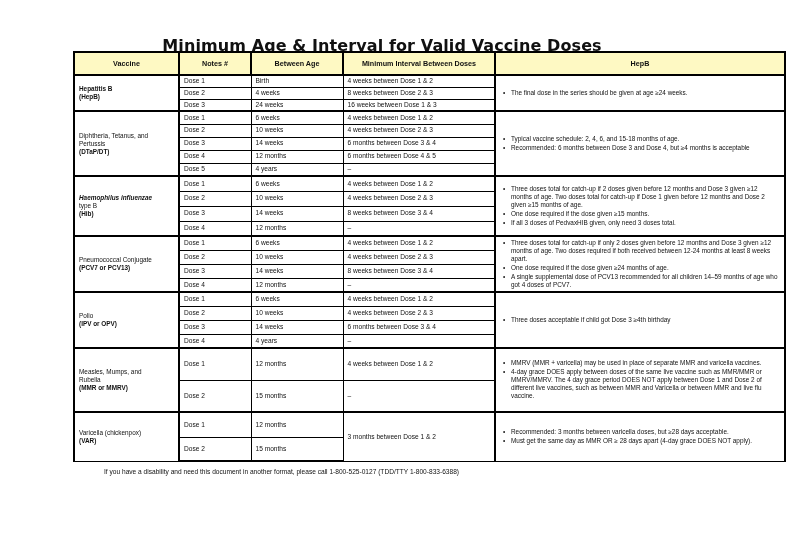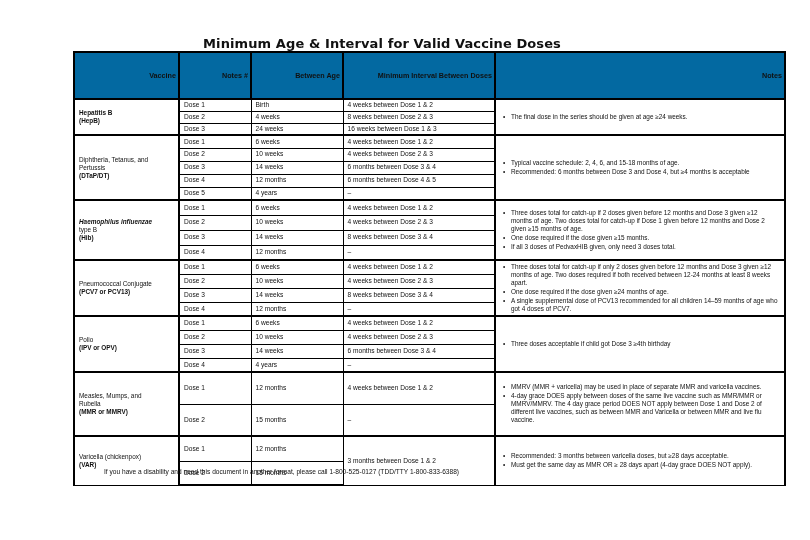--- a/index.html
+++ b/index.html
@@ -1,28 +1,28 @@
 <!DOCTYPE html>
 <html><head>
 <meta charset="utf-8">
 <style>
   html, body { margin:0; padding:0; background:#ffffff; }
   body { width:810px; height:540px; position:relative; overflow:hidden;
          font-family:"Liberation Sans", sans-serif; color:#111; }
   .title { position:absolute; left:0; width:764px; top:36px; text-align:center;
-           font-family:"DejaVu Sans", sans-serif; font-weight:bold; font-size:13px; letter-spacing:0.1px; }
+           font-family:"DejaVu Sans", sans-serif; font-weight:bold; font-size:16px; letter-spacing:0.1px; }
   table.vt { position:absolute; left:73px; top:51px; width:711px; border-collapse:collapse;
              table-layout:fixed; font-size:6.6px; line-height:1.25; }
   table.vt col.c1 { width:105px; }
   table.vt col.c2 { width:72px; }
   table.vt col.c3 { width:92px; }
   table.vt col.c4 { width:152px; }
   table.vt col.c5 { width:290px; }
-  table.vt th { background:#0369a1; font-weight:bold; font-size:7.2px; height:21px;
-                border:2px solid #000; text-align:right; padding:12px 2px; }
+  table.vt th { background:#fef9c3; font-weight:bold; font-size:7.2px; height:21px;
+                border:2px solid #000; text-align:center; padding:0 2px; }
   table.vt td { border:1px solid #000; padding:0 4px; vertical-align:middle; }
   table.vt td.vac { border-left:2px solid #000; border-right:2px solid #000; font-size:6.4px; }
   table.vt td.notes { border-right:2px solid #000; border-left:2px solid #000; padding:1px 4px 1px 6px; font-size:6.4px; }
   table.vt tr.grp-start td { border-top:2.5px solid #000; }
   table.vt tr.grp-end td { border-bottom:2.5px solid #000; }
   .vac .b { font-weight:bold; }
   .vac .i { font-style:italic; font-weight:bold; }
   ul.nl { margin:0; padding:0 0 0 9px; list-style:none; }
   ul.nl li { position:relative; margin:0 0 1px 0; }
   ul.nl li::before { content:"\2022"; position:absolute; left:-8px; top:0; }
@@ -40,21 +40,21 @@
       <col class="c3">
       <col class="c4">
       <col class="c5">
     </colgroup>
   <thead>
     <tr>
       <th>Vaccine</th>
       <th>Notes #</th>
       <th>Between Age</th>
       <th>Minimum Interval Between Doses</th>
-      <th>Notes</th>
+      <th>HepB</th>
     </tr>
   </thead>
   <tbody id="tbody">
       <tr class="grp-start" style="height: 12px;">
         <td class="vac" rowspan="3">
           <div class="b">Hepatitis B</div>
           <div class="b">(HepB)</div>
         </td>
         <td>Dose 1</td>
         <td>Birth</td>

